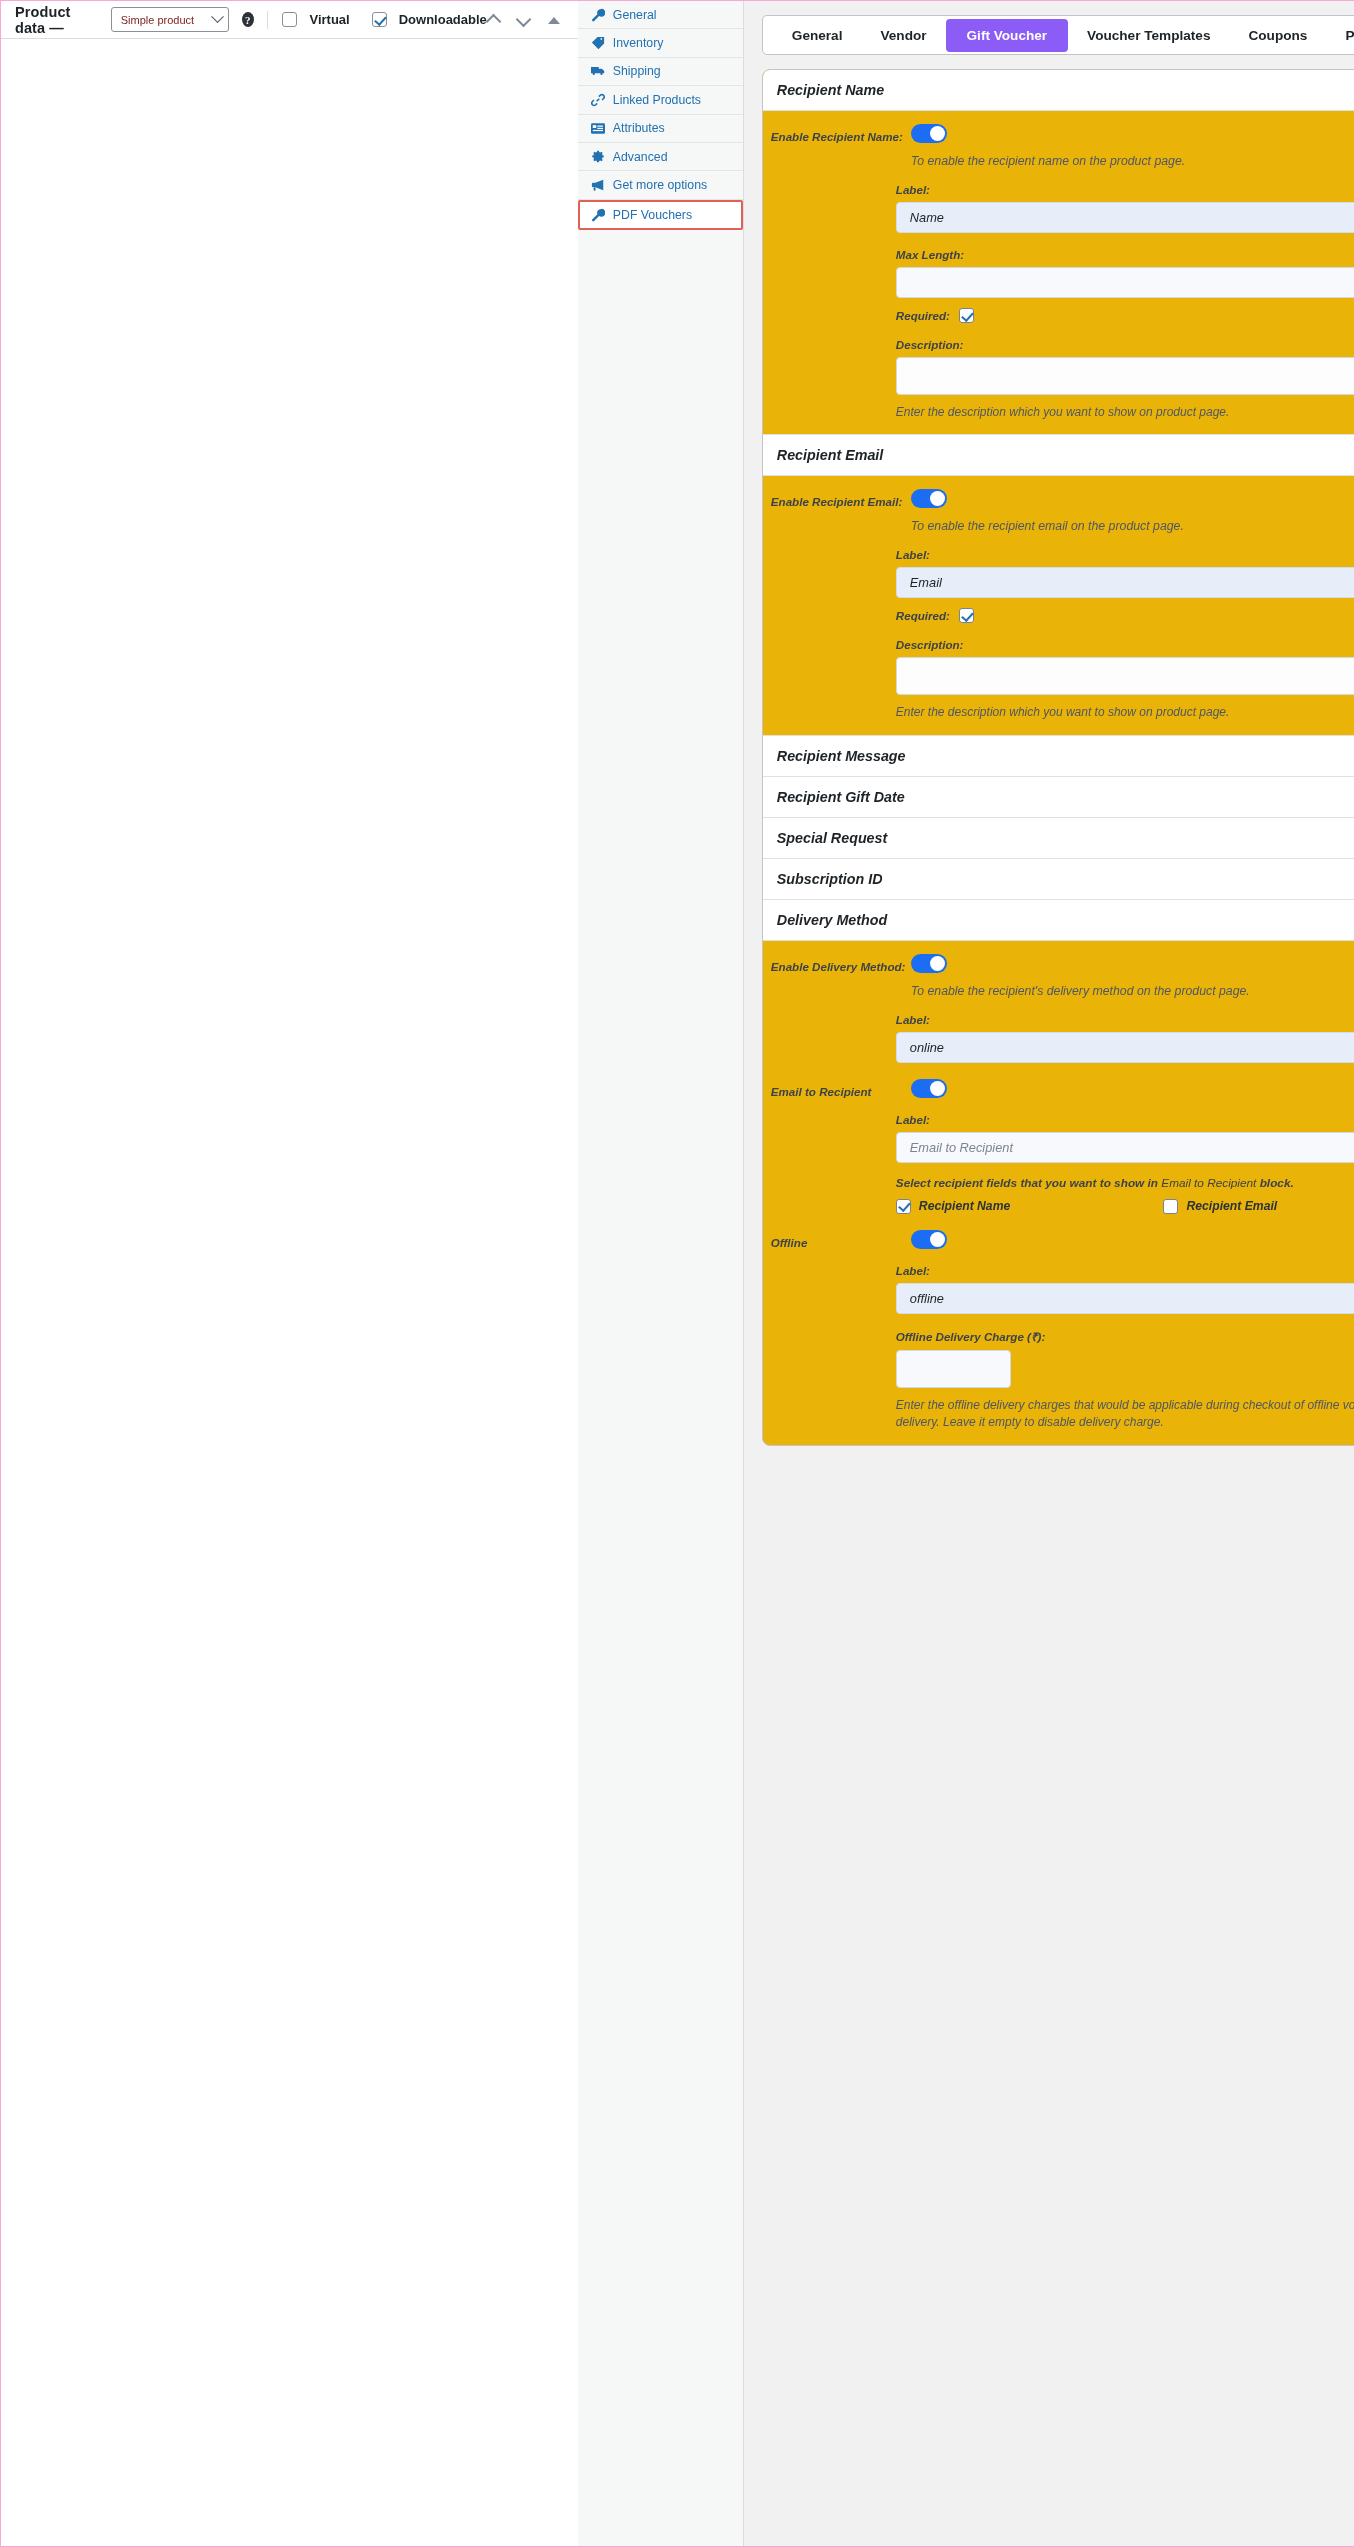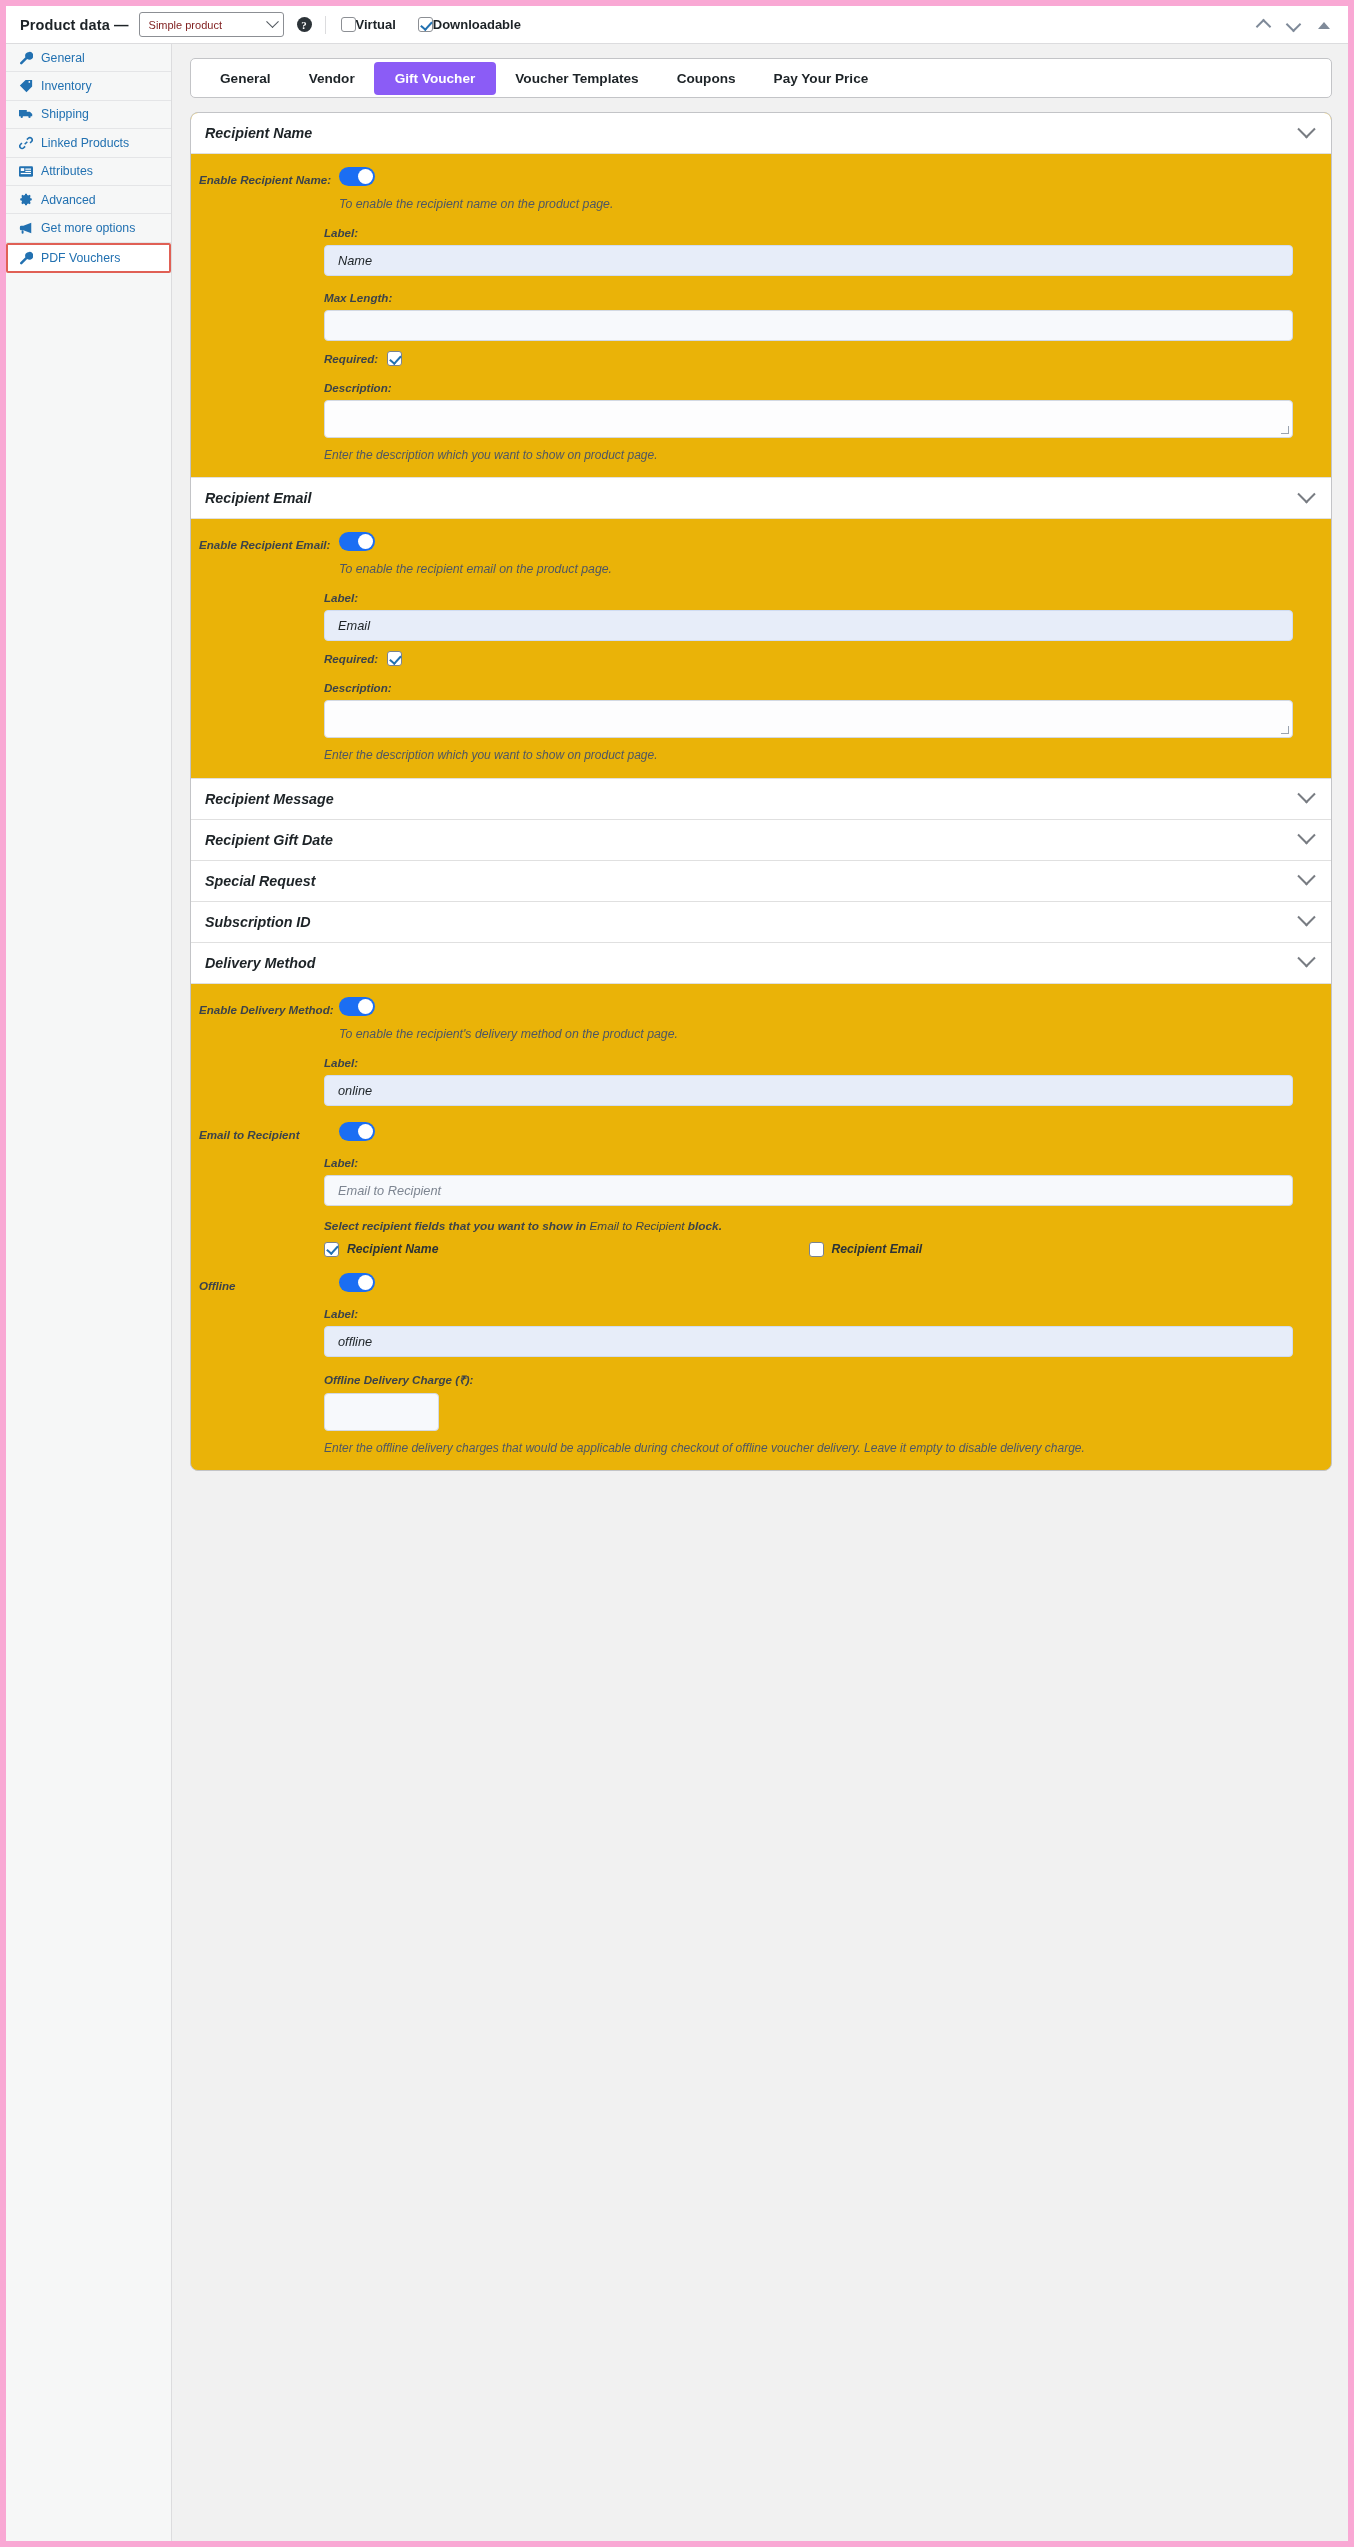--- a/index.html
+++ b/index.html
@@ -4,34 +4,34 @@
 <style>
   * { box-sizing: border-box; }
   html, body { margin:0; padding:0; }
   body {
     width:1354px; height:2547px;
     background:#ffffff;
     font-family:"Liberation Sans", sans-serif;
     color:#1d2327;
     -webkit-font-smoothing:antialiased;
   }
-  .panel { width:1354px; height:2547px; border:6px solid #f9a8d4; background:#fff; position:relative; display:flex; flex-direction:column;justify-content:space-between; }
+  .panel { width:1354px; height:2547px; border:1px solid #f9a8d4; background:#fff; position:relative; display:flex; flex-direction:row;justify-content:space-between; }
 
   
   .topbar { height:38px; flex:0 0 38px; border-bottom:1px solid #dcdcde; display:flex; align-items:center; padding:0 14px; background:#fff; position:relative; }
   .topbar-title { font-size:14.5px; font-weight:700; color:#1d2327; letter-spacing:.1px; }
   .type-select {
     margin-left:10px; width:145px; height:25px; border:1px solid #8c8f94; border-radius:3px;
     background:#fff; display:flex; align-items:center; padding:0 6px 0 9px; position:relative;
   }
   .type-select .val { font-size:11px; font-weight:400; color:#7f1d1d; }
   .chev { margin-left:auto; width:9px; height:9px; border-right:1.6px solid #50575e; border-bottom:1.6px solid #50575e; transform:rotate(45deg) translate(-2px,-2px); }
   .help-icon { margin-left:13px; width:15px; height:15px; border-radius:50%; background:#2c3338; color:#fff; font-size:11px; font-weight:700; display:flex; align-items:center; justify-content:center; font-family:"Liberation Serif", serif; }
   .divider-v { margin-left:13px; width:1px; height:18px; background:#dcdcde; }
-  .cbox-group { margin-left:15px; display:flex; align-items:center; gap:0; }
+  .cbox-group { margin-left:15px; display:flex; align-items:center; gap:12px; }
   .cbox-group + .cbox-group { margin-left:22px; }
   .cbx { width:15px; height:15px; border:1px solid #8c8f94; border-radius:3px; background:#fff; position:relative; flex:0 0 15px; }
   .cbx.checked::after {
     content:""; position:absolute; left:4px; top:0.5px; width:4.5px; height:9px;
     border-right:2px solid #2271b1; border-bottom:2px solid #2271b1; transform:rotate(42deg);
   }
   .cbx-label { font-size:13px; font-weight:700; color:#1d2327; }
   .topbar-right { margin-left:auto; display:flex; align-items:center; gap:17px; padding-right:4px; }
   .arr { width:13px; height:13px; position:relative; }
   .arr.up::before, .arr.down::before {

